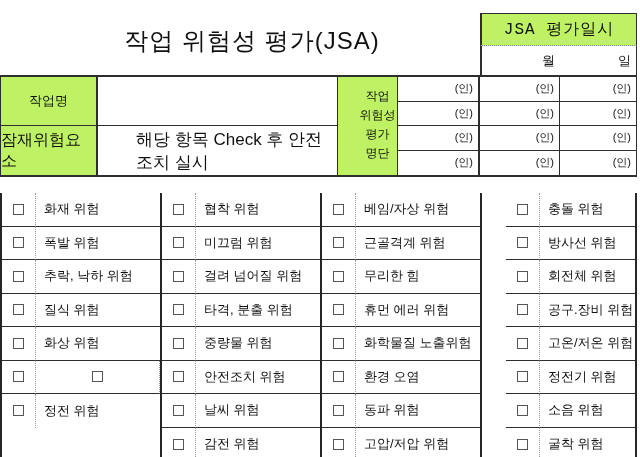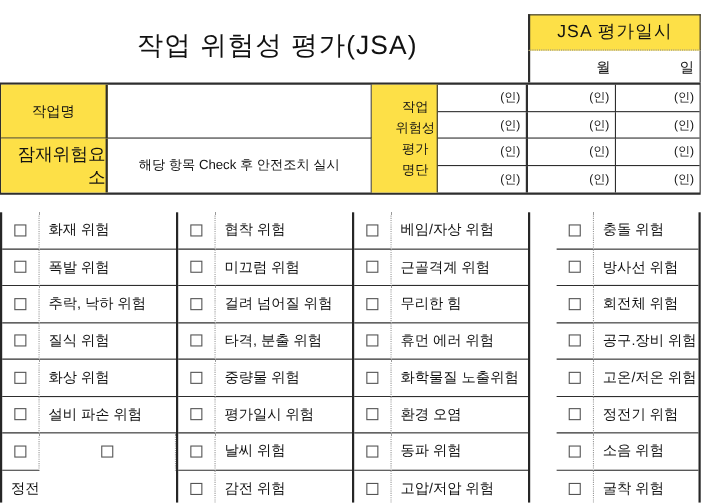--- a/index.html
+++ b/index.html
@@ -33,26 +33,26 @@
   .md-day { flex:1; }
   
   .header-table {
     position:absolute; left:0; top:75px; width:637px; height:102px; box-sizing:border-box;
     border-top:2px solid #2e2e2e; border-bottom:2px solid #2e2e2e;
     border-left:1px solid #2e2e2e; border-right:1px solid #2e2e2e;
     display:grid;
     grid-template-columns:97px 240px 60px 82px 80px 76px;
     grid-template-rows:repeat(4,1fr);
   }
-  .hcell { box-sizing:border-box; display:flex; align-items:center; justify-content:center;text-align:right; }
-  .gray { background:#fde047; }
+  .hcell { box-sizing:border-box; display:flex; align-items:center; justify-content:center; }
+  .gray { background:#bef264;font-family:Liberation Mono, monospace; }
   .c-wnlabel { grid-column:1; grid-row:1/3; border-right:2px solid #2e2e2e; border-bottom:1px solid #2e2e2e; font-size:13px; }
   .c-wnvalue { grid-column:2; grid-row:1/3; border-right:1px solid #2e2e2e; border-bottom:1px solid #2e2e2e; }
   .c-hzlabel { grid-column:1; grid-row:3/5; border-right:2px solid #2e2e2e; font-size:16px; }
-  .c-hzvalue { grid-column:2; grid-row:3/5; border-right:1px solid #2e2e2e; font-size:12px; }
+  .c-hzvalue { grid-column:2; grid-row:3/5; border-right:1px solid #2e2e2e; font-size:17px;padding-left:38px; }
   .c-roster  { grid-column:3; grid-row:1/5; border-right:1px solid #2e2e2e; font-size:12px; line-height:19px; text-align:center; flex-direction:column; }
   .c-roster span { display:block;margin-left:20px; }
   .sign { box-sizing:border-box; display:flex; align-items:center; justify-content:flex-end; padding-right:5px; font-size:11px; border-bottom:1px solid #2e2e2e; }
   .s-c4 { border-right:2px solid #2e2e2e; }
   .s-c5 { border-right:1px solid #2e2e2e; }
   .s-r4 { border-bottom:none; }
   
   .checklist { position:absolute; left:0; top:193px; width:637px; height:268px; display:flex; }
   .group {
     box-sizing:border-box; width:160px; border-left:2px solid #262626;
@@ -128,21 +128,20 @@
           <span class="box"></span>
         </div>
       <div class="lb">질식 위험</div>
       <div class="cb">
           <span class="box"></span>
         </div>
       <div class="lb">화상 위험</div>
       <div class="cb">
           <span class="box"></span>
         </div>
-      <div class="lb">설비 파손 위험</div>
       <div class="cb">
           <span class="box"></span>
         </div>
       <div class="cb nb">
           <span class="box"></span>
         </div>
       <div class="lb nb">정전 위험</div>
     </div>
 
     <div class="group">
@@ -162,21 +161,21 @@
           <span class="box"></span>
         </div>
       <div class="lb">타격, 분출 위험</div>
       <div class="cb">
           <span class="box"></span>
         </div>
       <div class="lb">중량물 위험</div>
       <div class="cb">
           <span class="box"></span>
         </div>
-      <div class="lb">평가일시 위험</div>
+      <div class="lb">안전조치 위험</div>
       <div class="cb">
           <span class="box"></span>
         </div>
       <div class="lb">날씨 위험</div>
       <div class="cb nb">
           <span class="box"></span>
         </div>
       <div class="lb nb">감전 위험</div>
     </div>
 

